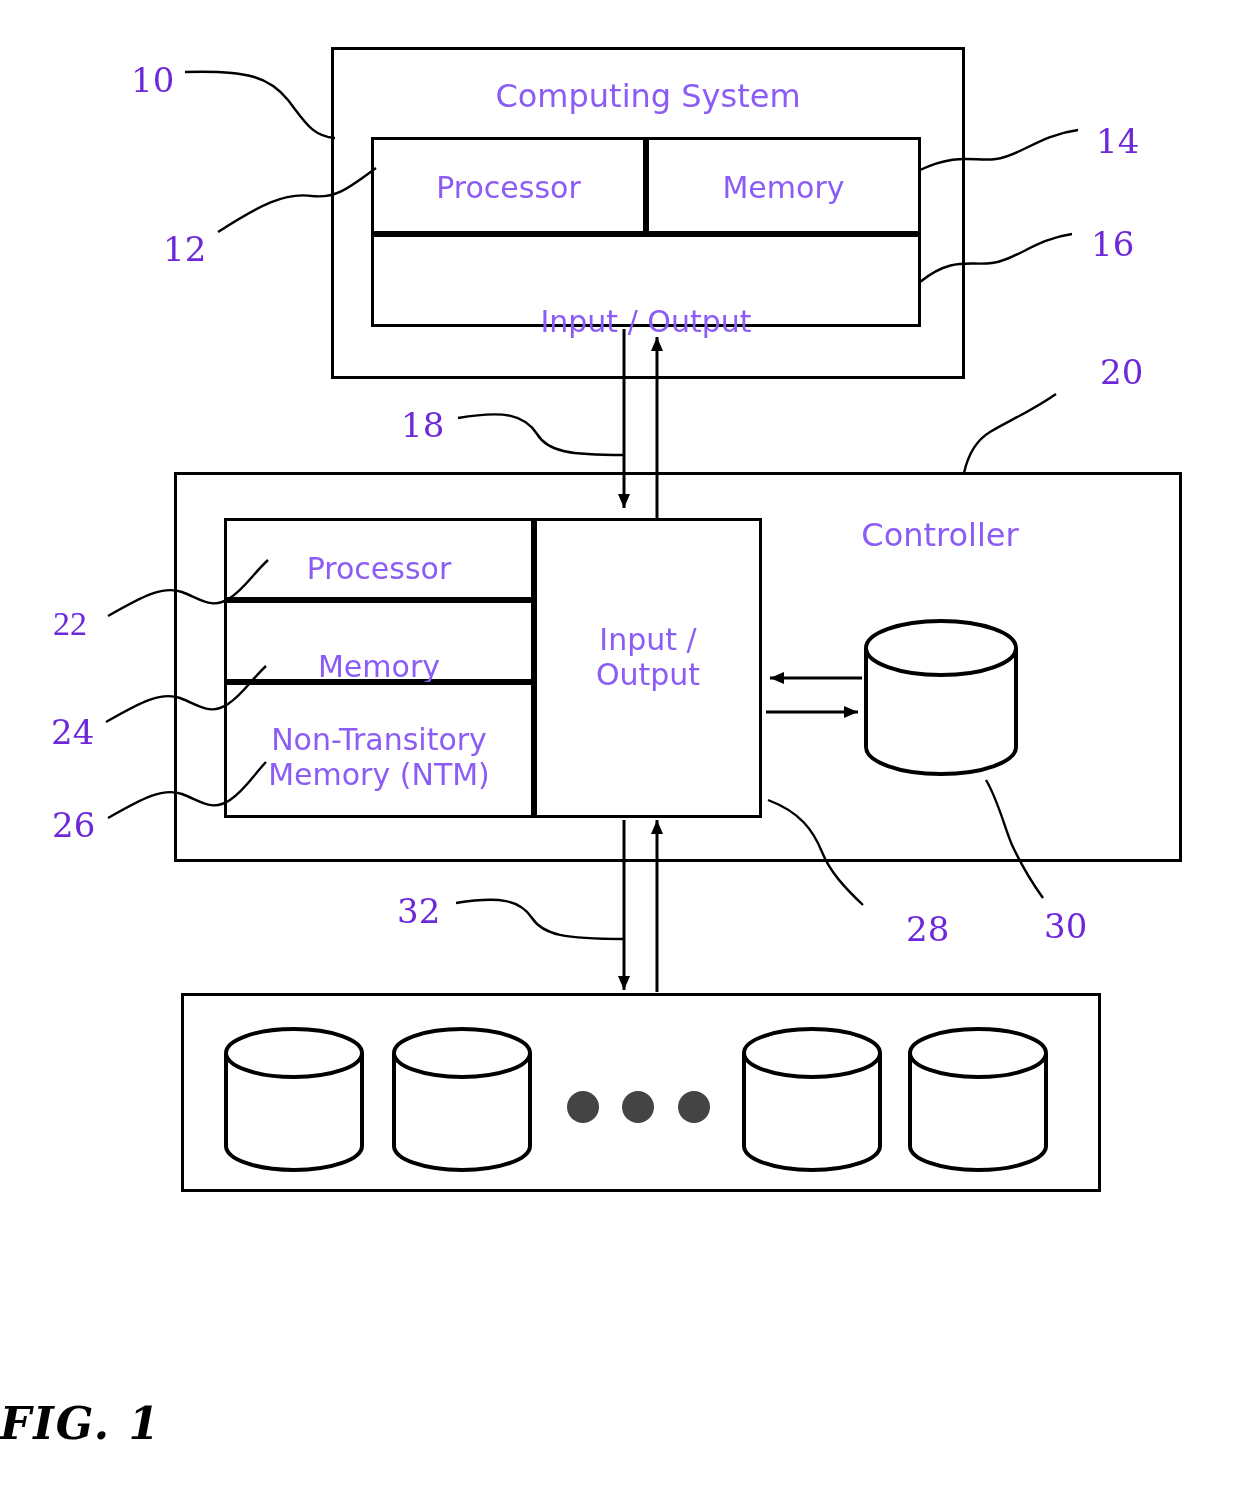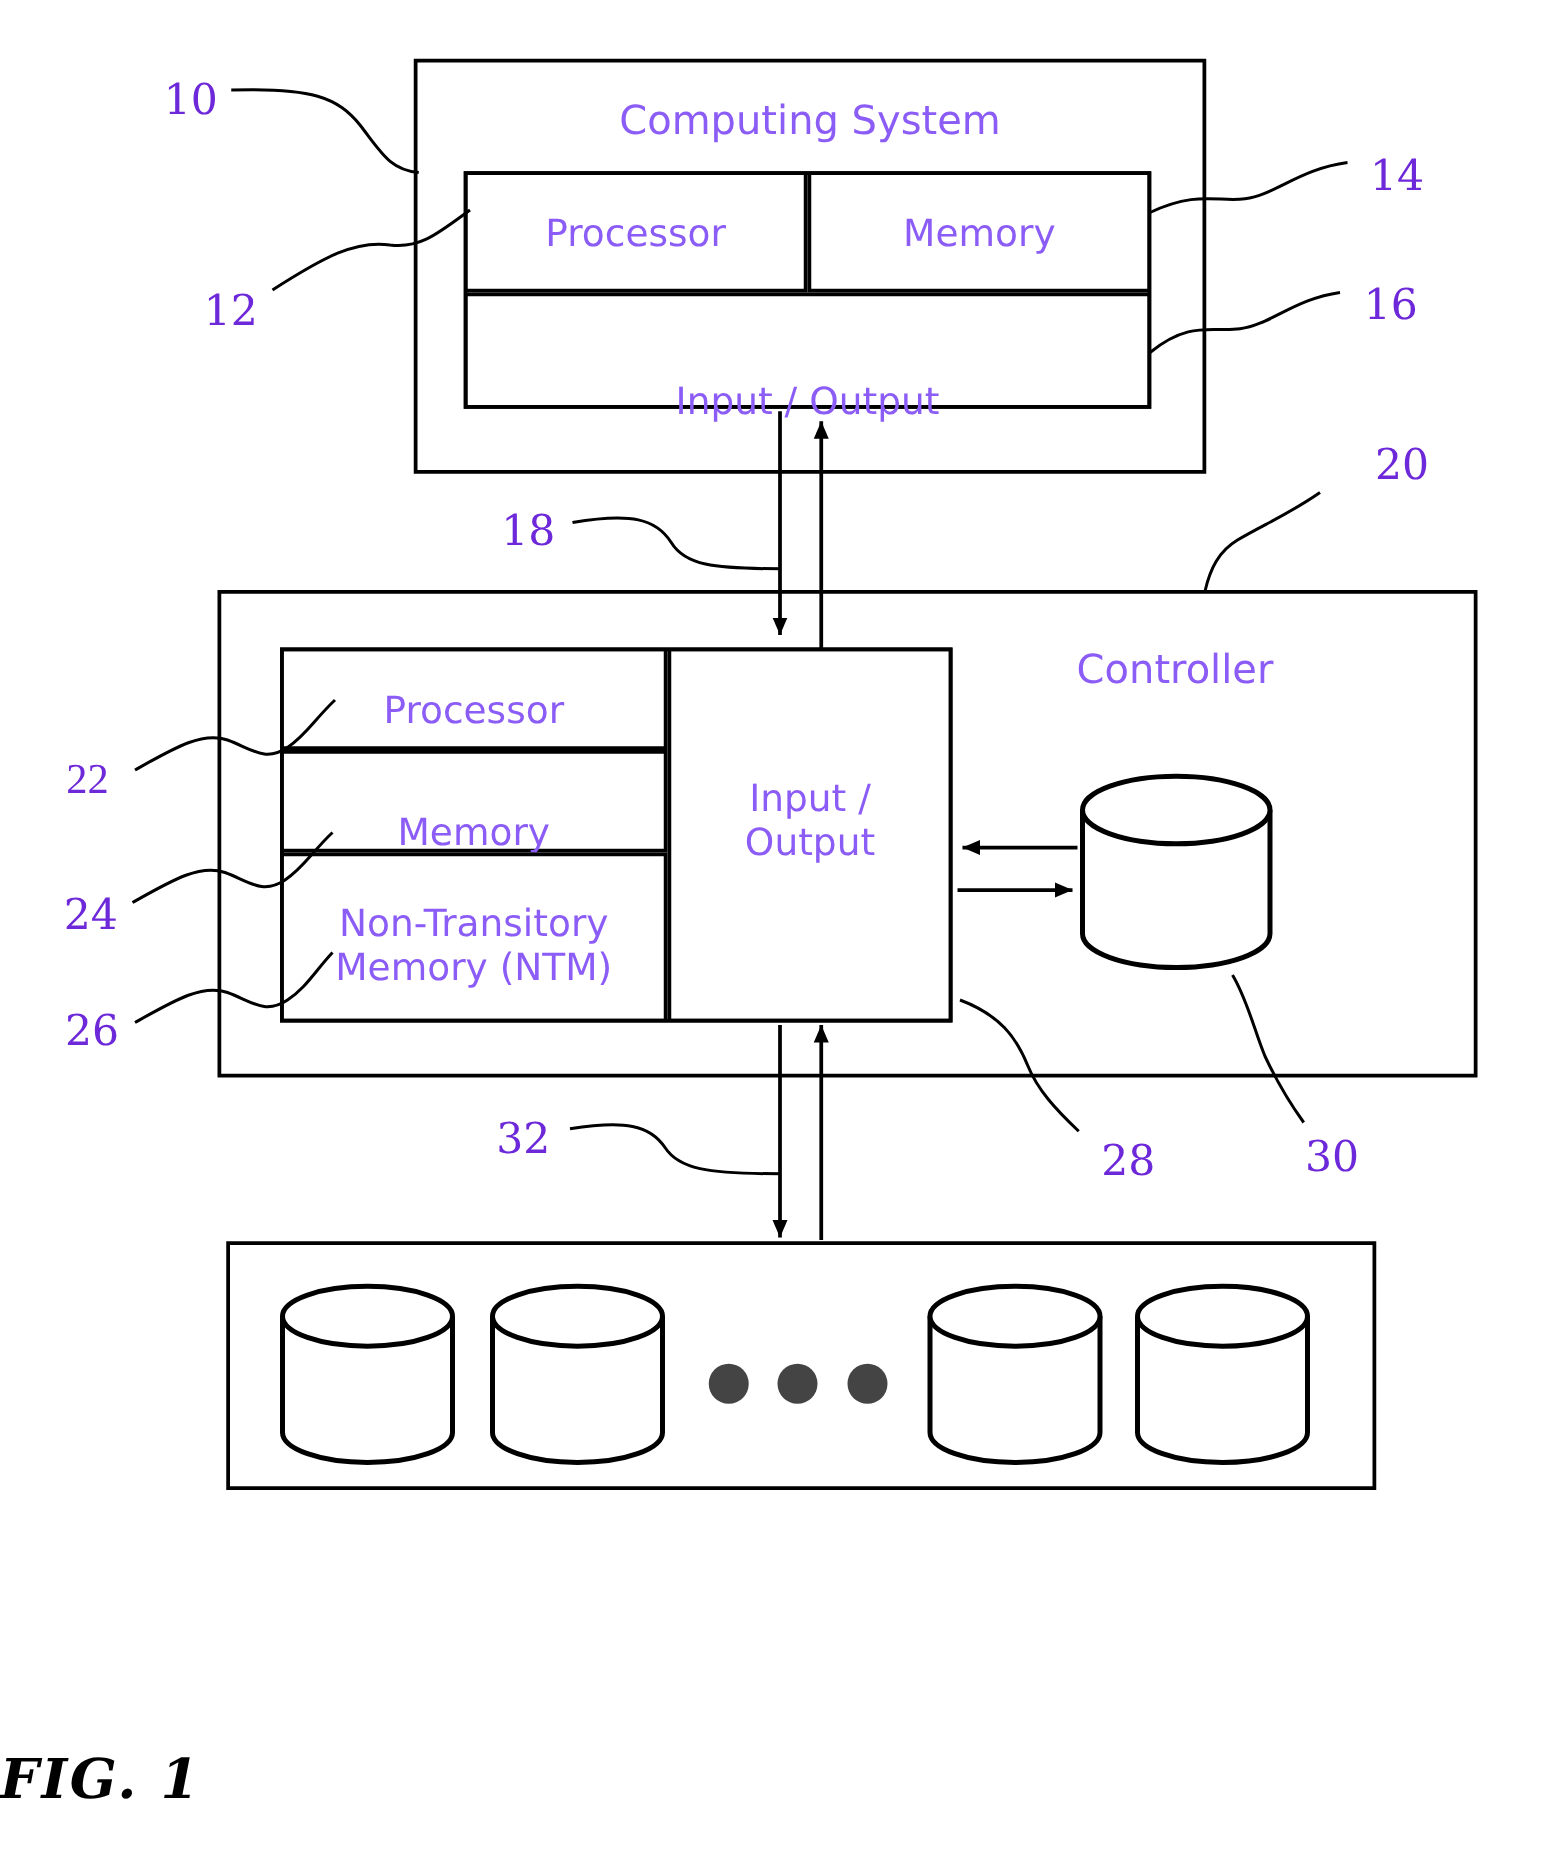--- a/index.html
+++ b/index.html
@@ -115,21 +115,21 @@
 
   <div class="box" style="left:534px; top:518px; width:228px; height:300px;"></div>
   <div class="lbl" style="left:534px; top:622px; width:228px;">Input /<br>Output</div>
 
   <div class="cyl-label" style="left:865px; top:681px; width:152px; font-size:30px;">SSD</div>
 
   <div class="refnum" style="left:1054px; top:352px;margin-left:46px;">20</div>
   <div class="refnum" style="left:53px; top:605px;font-family:Liberation Serif, serif;">22</div>
   <div class="refnum" style="left:51px; top:712px;">24</div>
   <div class="refnum" style="left:52px; top:805px;">26</div>
-  <div class="refnum" style="left:881px; top:909px;">28</div>
+  <div class="refnum" style="left:906px; top:909px;">28</div>
   <div class="refnum" style="left:1044px; top:906px;">30</div>
 
   <div class="refnum" style="left:397px; top:891px;">32</div>
 
   <div class="box" style="left:181px; top:993px; width:920px; height:199px;"></div>
 
   <div class="cyl-label" style="left:224px; top:1081px; width:140px;"><span>PD</span><br><span>34</span></div>
 
   <div class="cyl-label" style="left:392px; top:1081px; width:140px;"><span>PD</span><br><span>34</span></div>
 

